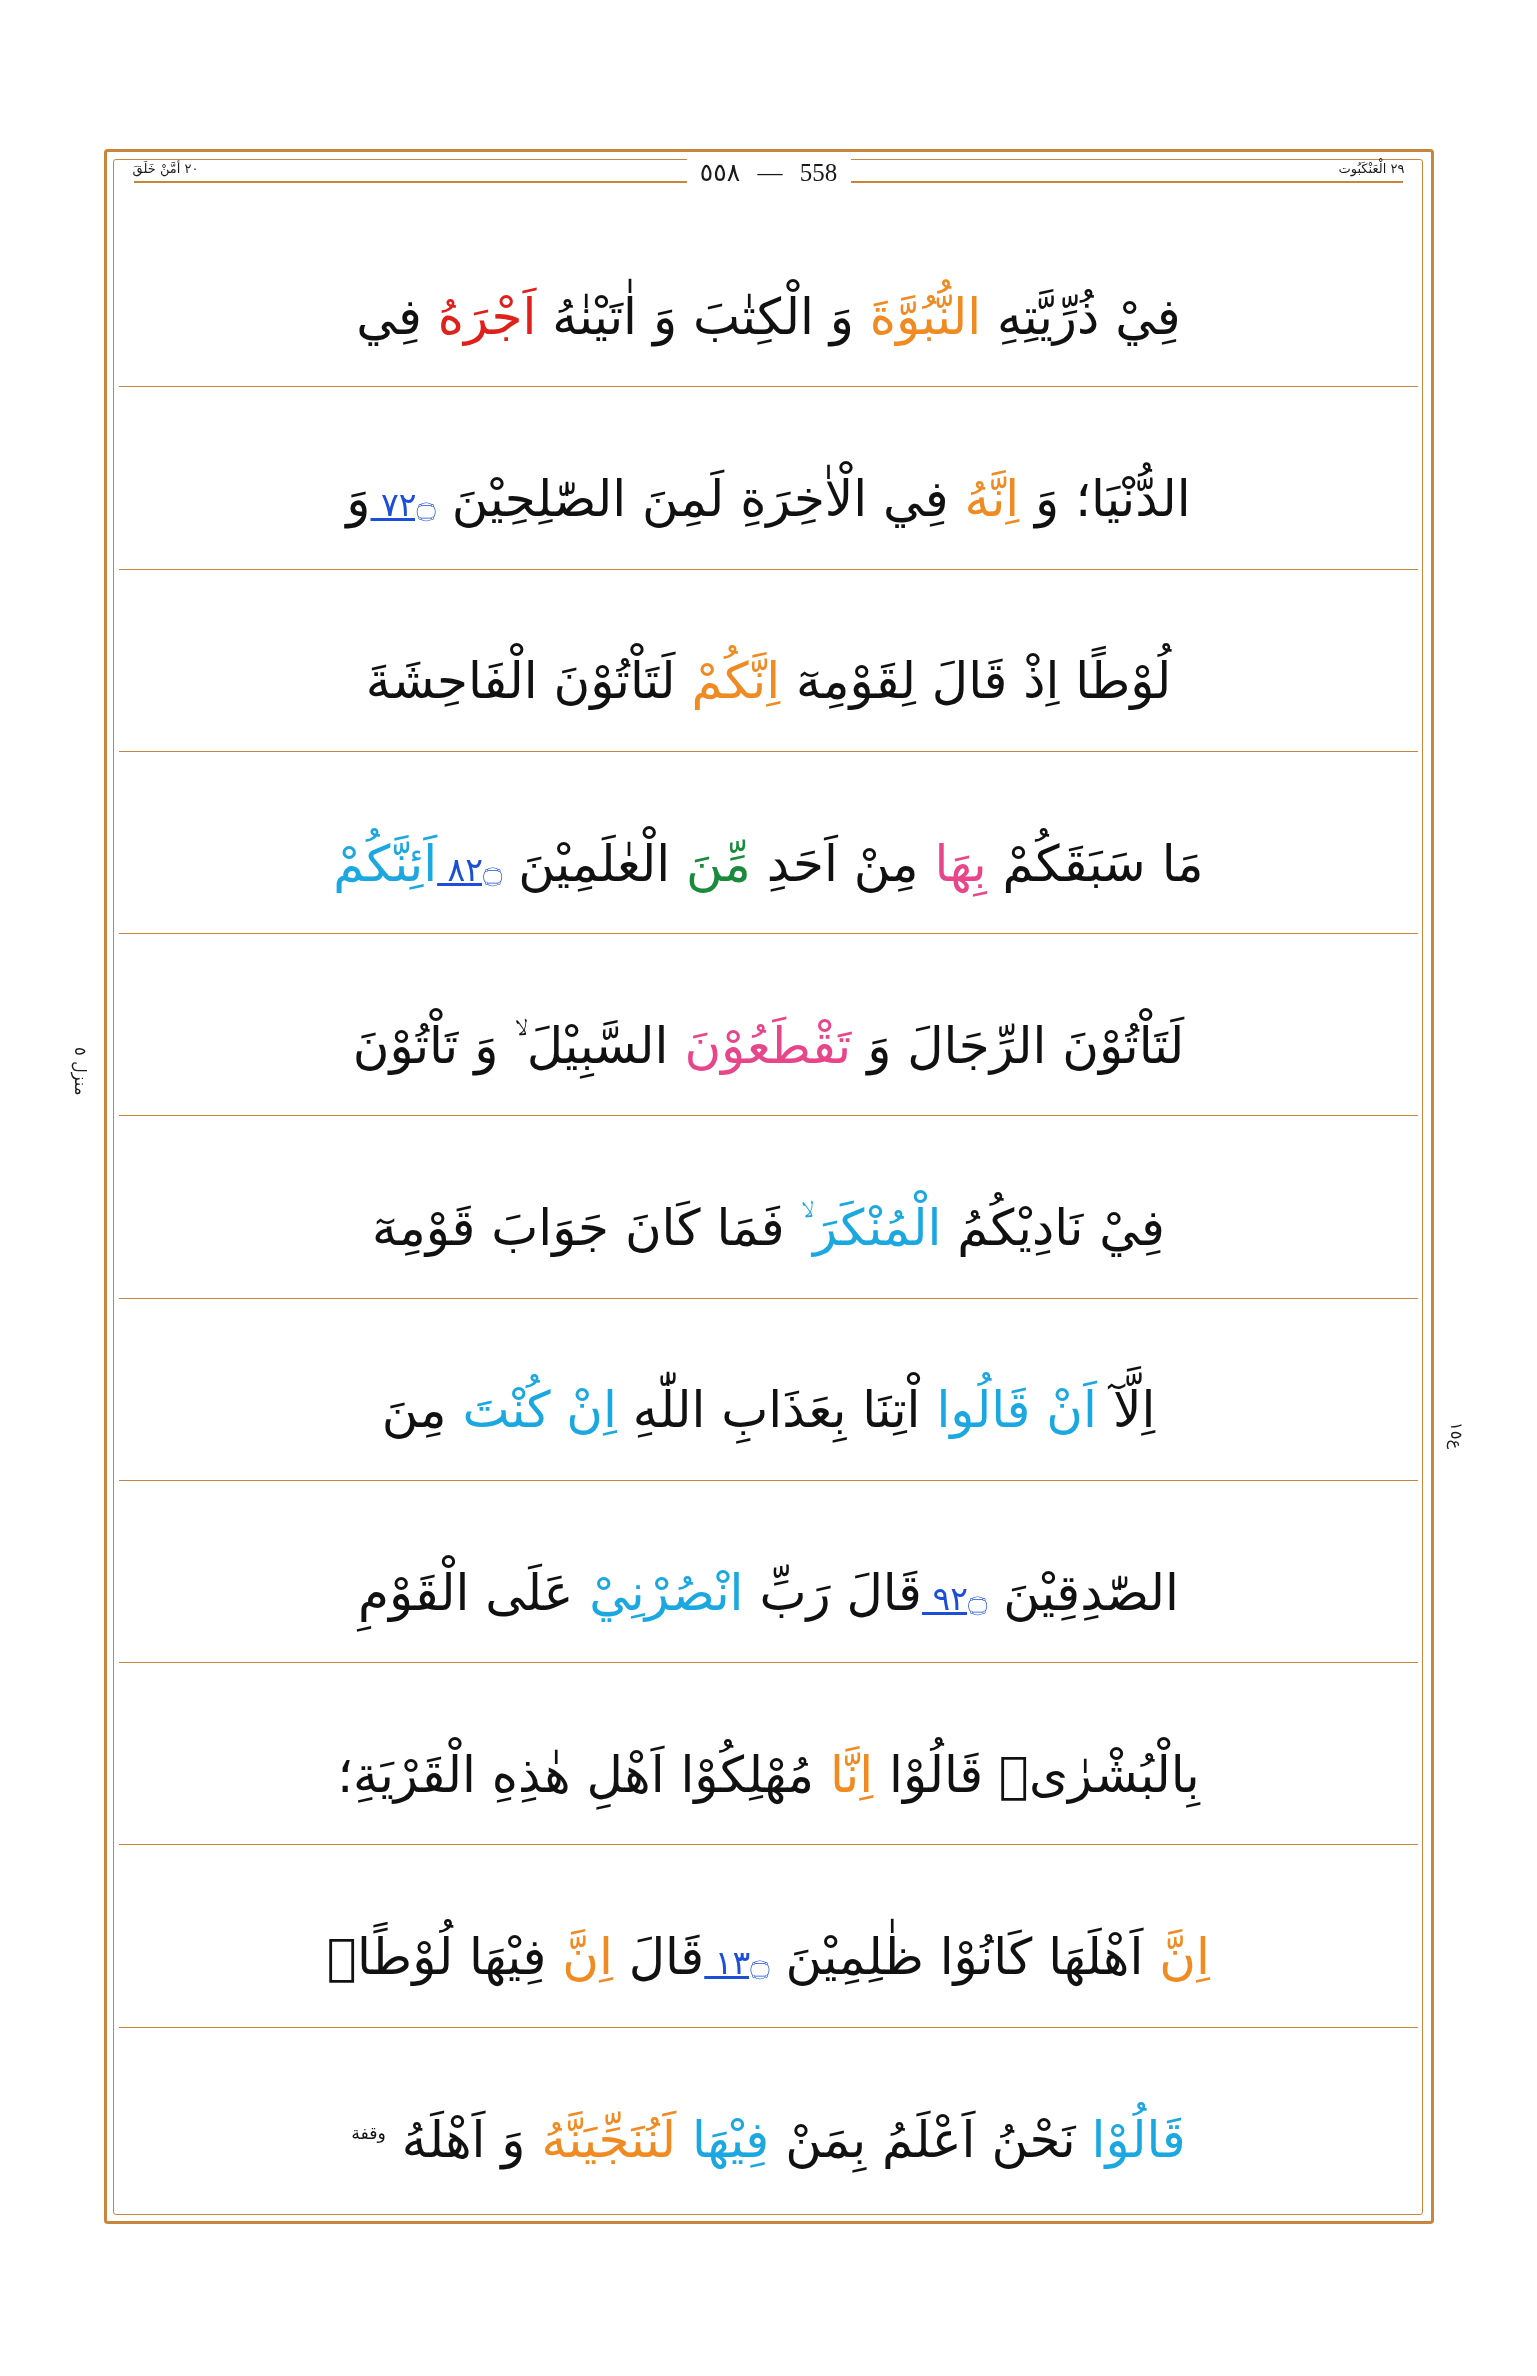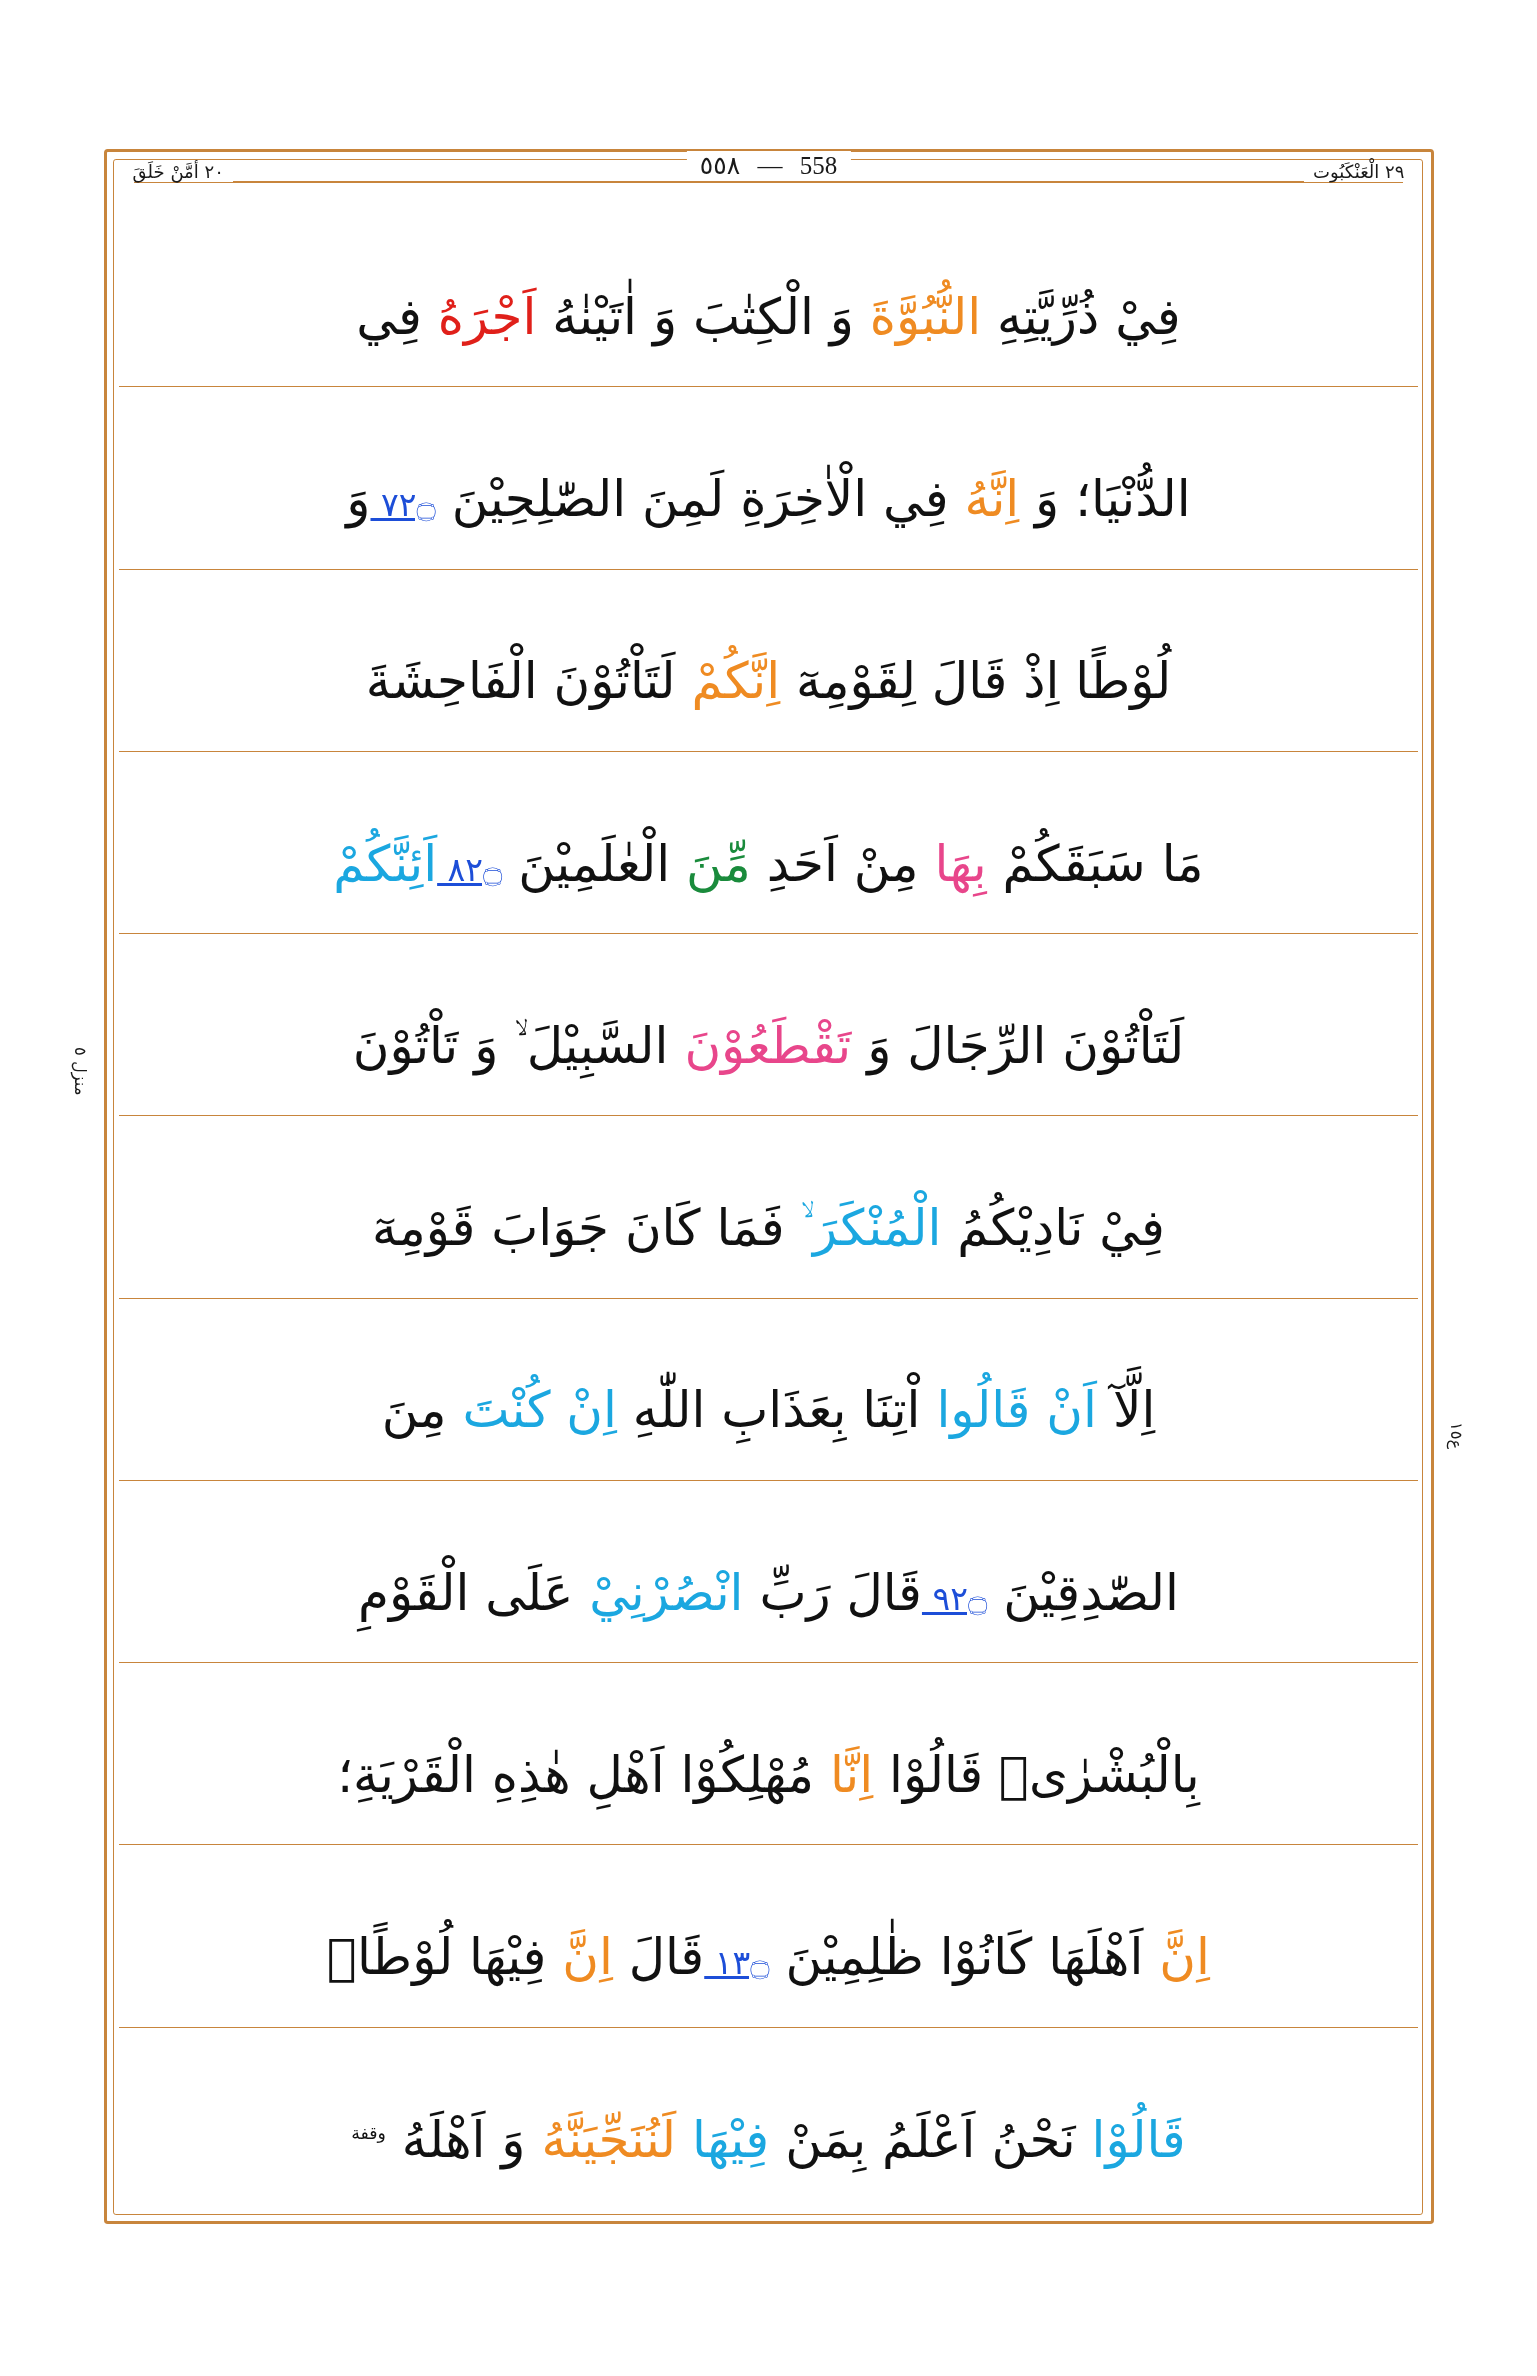--- a/index.html
+++ b/index.html
@@ -50,42 +50,42 @@
     right: 134px;
     top: 181px;
     height: 1.9px;
     background: #c8853c;
   }
   .header-cell {
     position: relative;
     z-index: 3;
     background: #ffffff;
     padding: 0 9.6px;
-    font-size: 18px;
+    font-size: 13px;
     color: #1a1a1a;
     white-space: nowrap;
     font-family: "DejaVu Sans", sans-serif;
   }
   .header-left {
     position: absolute;
     left: 123px;
     top: 161px;
     direction: rtl;
   }
   .header-right {
     position: absolute;
     right: 123px;
     top: 161px;
     direction: rtl;
   }
   .header-center {
     position: absolute;
     left: 50%;
     transform: translateX(-50%);
-    top: 151px;
+    top: 158px;
     display: flex;
     gap: 17.3px;
     align-items: center;
     font-size: 25px;
     color: #1a1a1a;
     background: #ffffff;
     padding: 0 13.4px;
   }
   .pg-hindi { font-family: "DejaVu Sans", sans-serif; }
   .pg-latin { font-family: "Liberation Serif", serif; }

